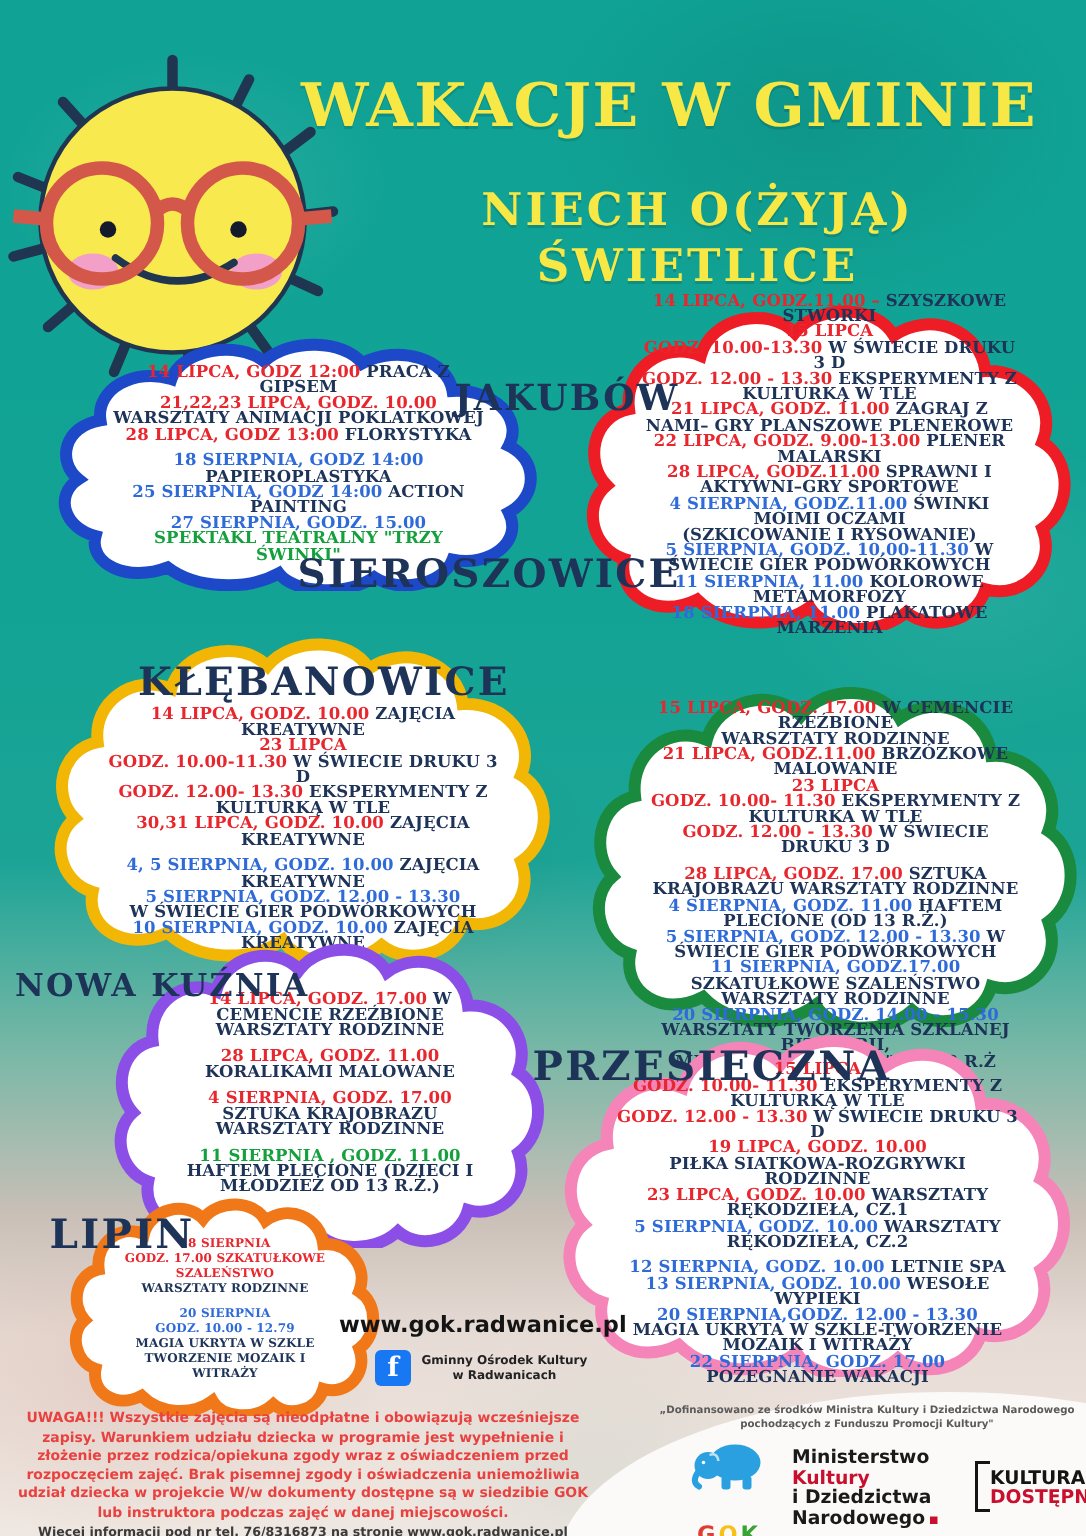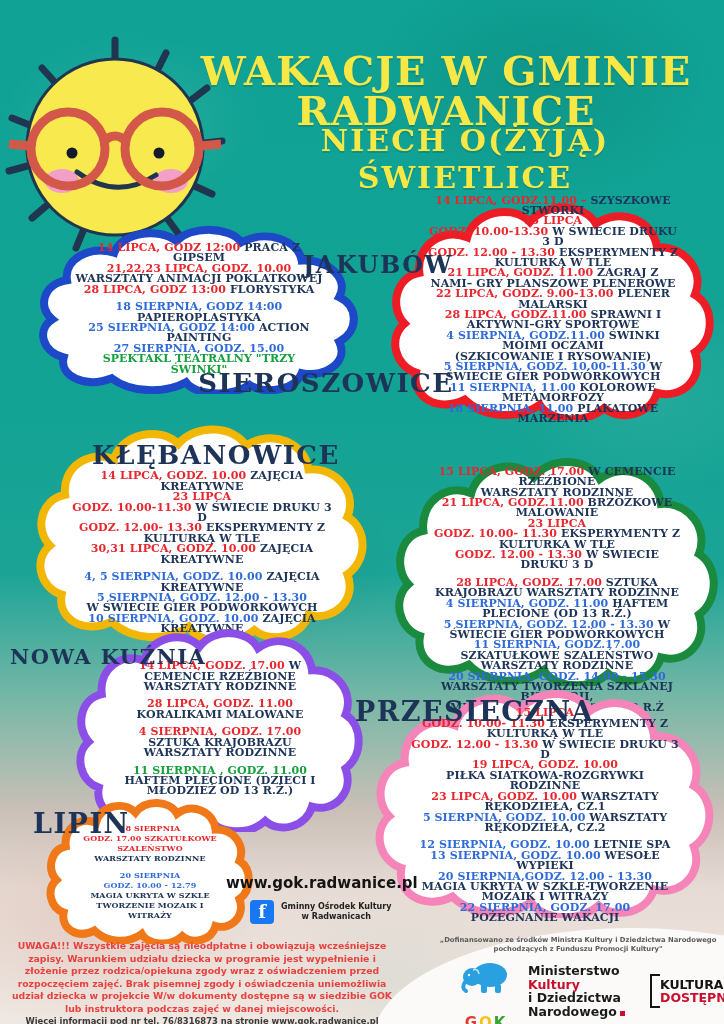--- a/index.html
+++ b/index.html
@@ -111,21 +111,20 @@
       <circle cx="64" cy="113" r="37"></circle>
         <circle cx="158" cy="113" r="37"></circle>
       <path d="M99,106 q12,-12 24,0"></path>
       <path d="M27,110 l-22,-2"></path>
         <path d="M195,110 l22,-2"></path>
     </g>
   </svg>
 
   <h1 class="title">
     <span>WAKACJE W GMINIE</span><br>
-    <span>RADWANICE</span>
   </h1>
   <div class="subtitle">
     <span>NIECH O(ŻYJĄ)</span><br>
     <span>ŚWIETLICE</span>
   </div>
 
   <div class="white-blob"></div>
 
   <div class="cloud" id="cl-sieroszowice">
     <svg class="bg" viewBox="0 0 400 260" preserveAspectRatio="none">

